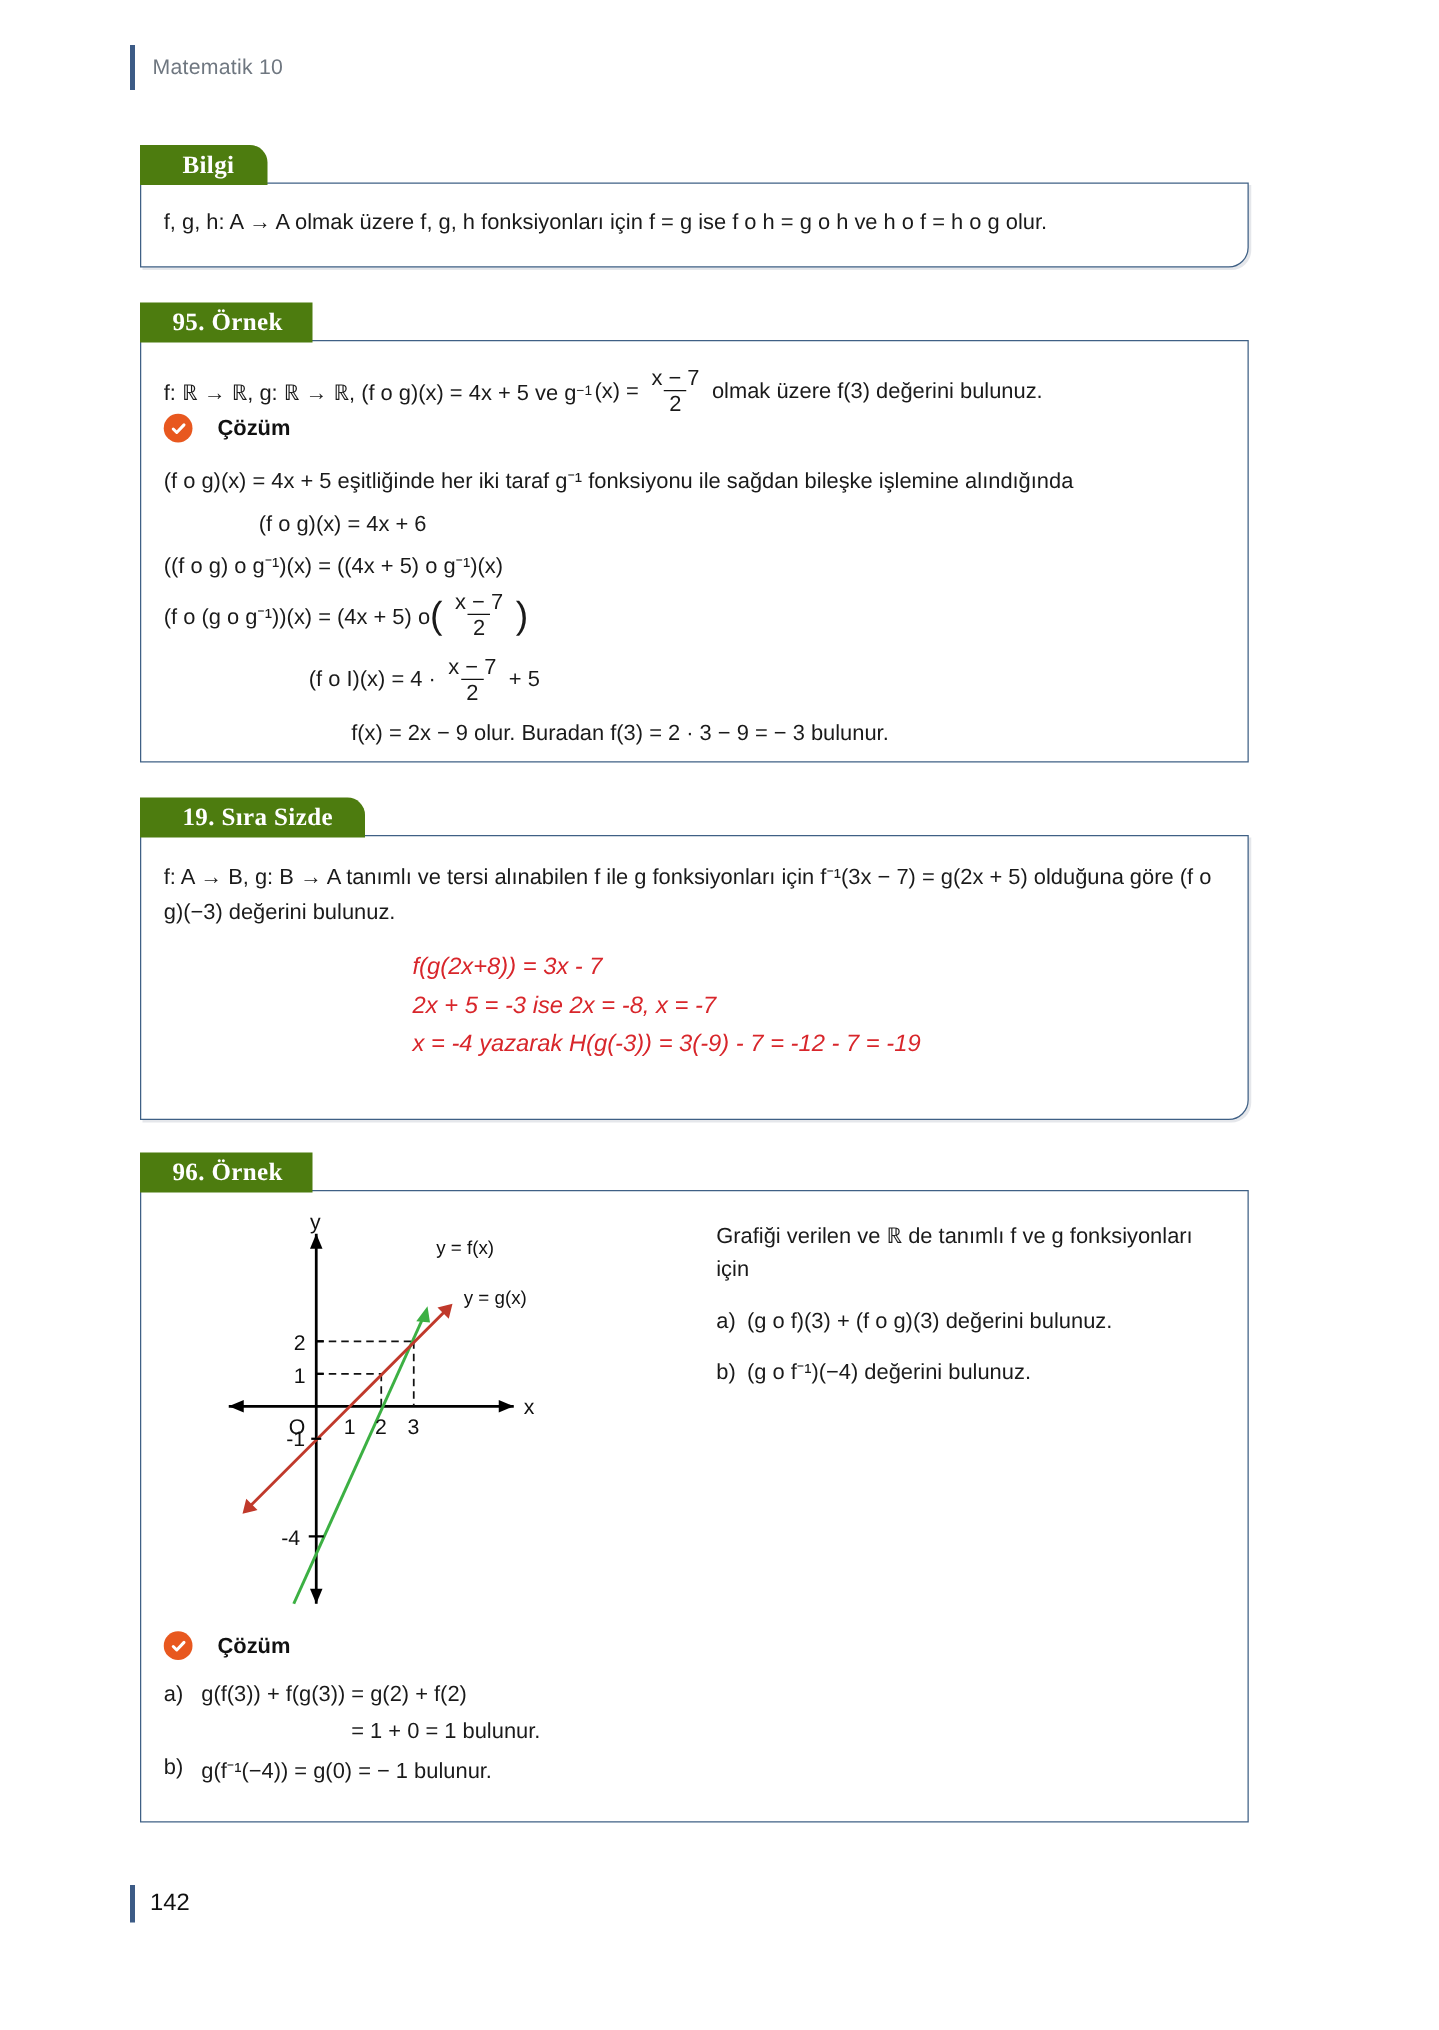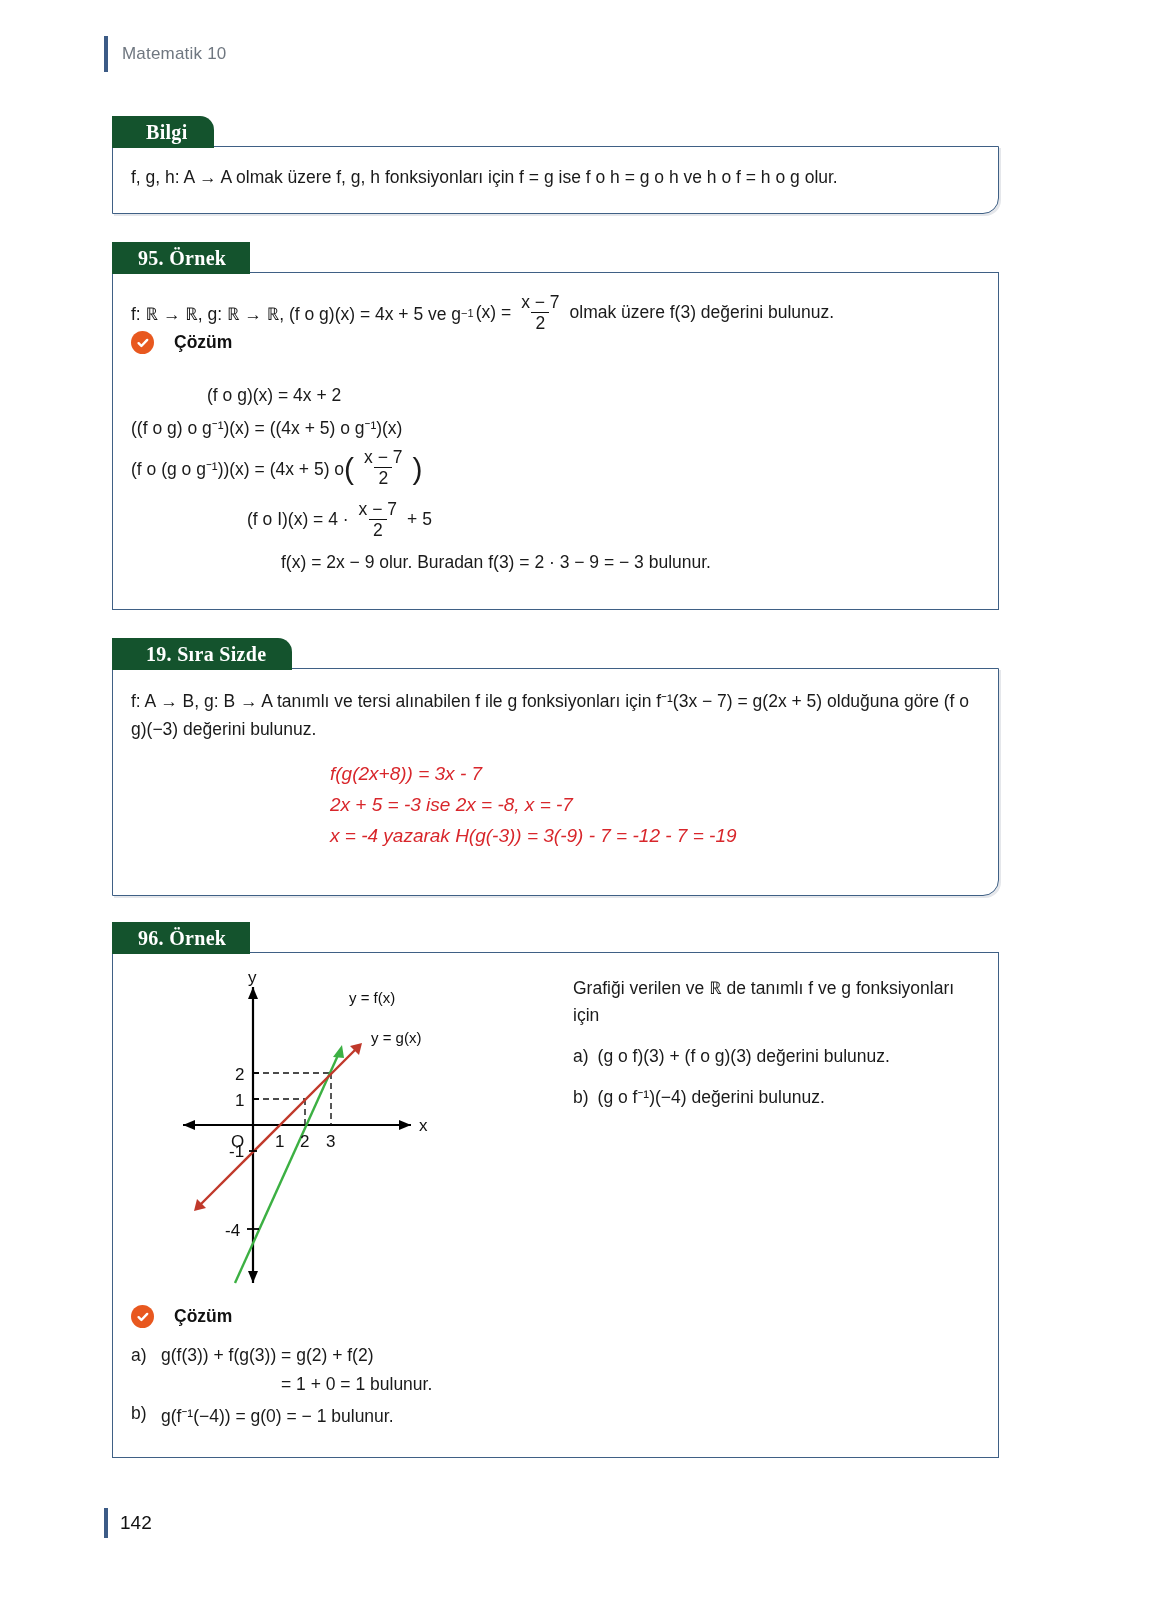--- a/index.html
+++ b/index.html
@@ -13,21 +13,21 @@
   
   .header{position:absolute;left:104px;top:36px;display:flex;align-items:center;gap:14px;}
   .header-bar{width:4px;height:36px;background:#3c5b86;}
   .header-title{font-size:17px;color:#6f7780;letter-spacing:.2px;}
 
   
   .box{position:absolute;background:#ffffff;border:1.3px solid #3f6085;box-sizing:border-box;}
   .box.shadowed{box-shadow:2px 2px 0 rgba(150,160,175,.25);}
   .tab{
     position:absolute;left:-1px;top:-31px;height:32px;
-    background:#14532d;color:#ffffff;display:flex;align-items:center;
+    background:#4d7c0f;color:#ffffff;display:flex;align-items:center;
     padding:0 26px 0 34px;box-sizing:border-box;
     font-size:20px;font-weight:bold;letter-spacing:.3px;
     font-family:"Liberation Serif", serif;
   }
   .tab.rounded{border-radius:0 14px 0 0;}
   .tab.square{border-radius:0;padding:0 24px 0 26px;}
 
   
   #bilgi-box{left:112px;top:146px;width:887px;height:68px;border-radius:0 0 16px 0;}
   #bilgi-text{position:absolute;left:18px;top:20px;font-size:17.5px;color:#1a1a1a;white-space:nowrap;}
@@ -114,21 +114,22 @@
     <div class="cozum" id="o95-cozum">
       <span class="cozum-badge">
         <svg width="14" height="14" viewBox="0 0 14 14">
             <path d="M2.6 7.2 L5.4 10 L11.2 3.9" stroke="#ffffff" stroke-width="2.4" fill="none" stroke-linecap="round" stroke-linejoin="round"></path>
           </svg>
       </span>
       <span class="cozum-label">Çözüm</span>
     </div>
 
     <div id="o95-lines">
-      <div class="ln indent1" style="margin-top:14px">(f o g)(x) = 4x + 2</div>
+      <div class="ln">(f o g)(x) = 4x + 5 eşitliğinde her iki taraf g⁻¹ fonksiyonu ile sağdan bileşke işlemine alındığında</div>
+      <div class="ln indent1" style="margin-top:14px">(f o g)(x) = 4x + 6</div>
       <div class="ln indent2">((f o g) o g⁻¹)(x) = ((4x + 5) o g⁻¹)(x)</div>
       <div class="ln indent2">
         <span>(f o (g o g⁻¹))(x) = (4x + 5) o</span>
         <span class="bigparen">(</span>
         <span class="frac">
           <span class="num">x − 7</span>
           <span class="den">2</span>
         </span>
         <span class="bigparen">)</span>
       </div>

